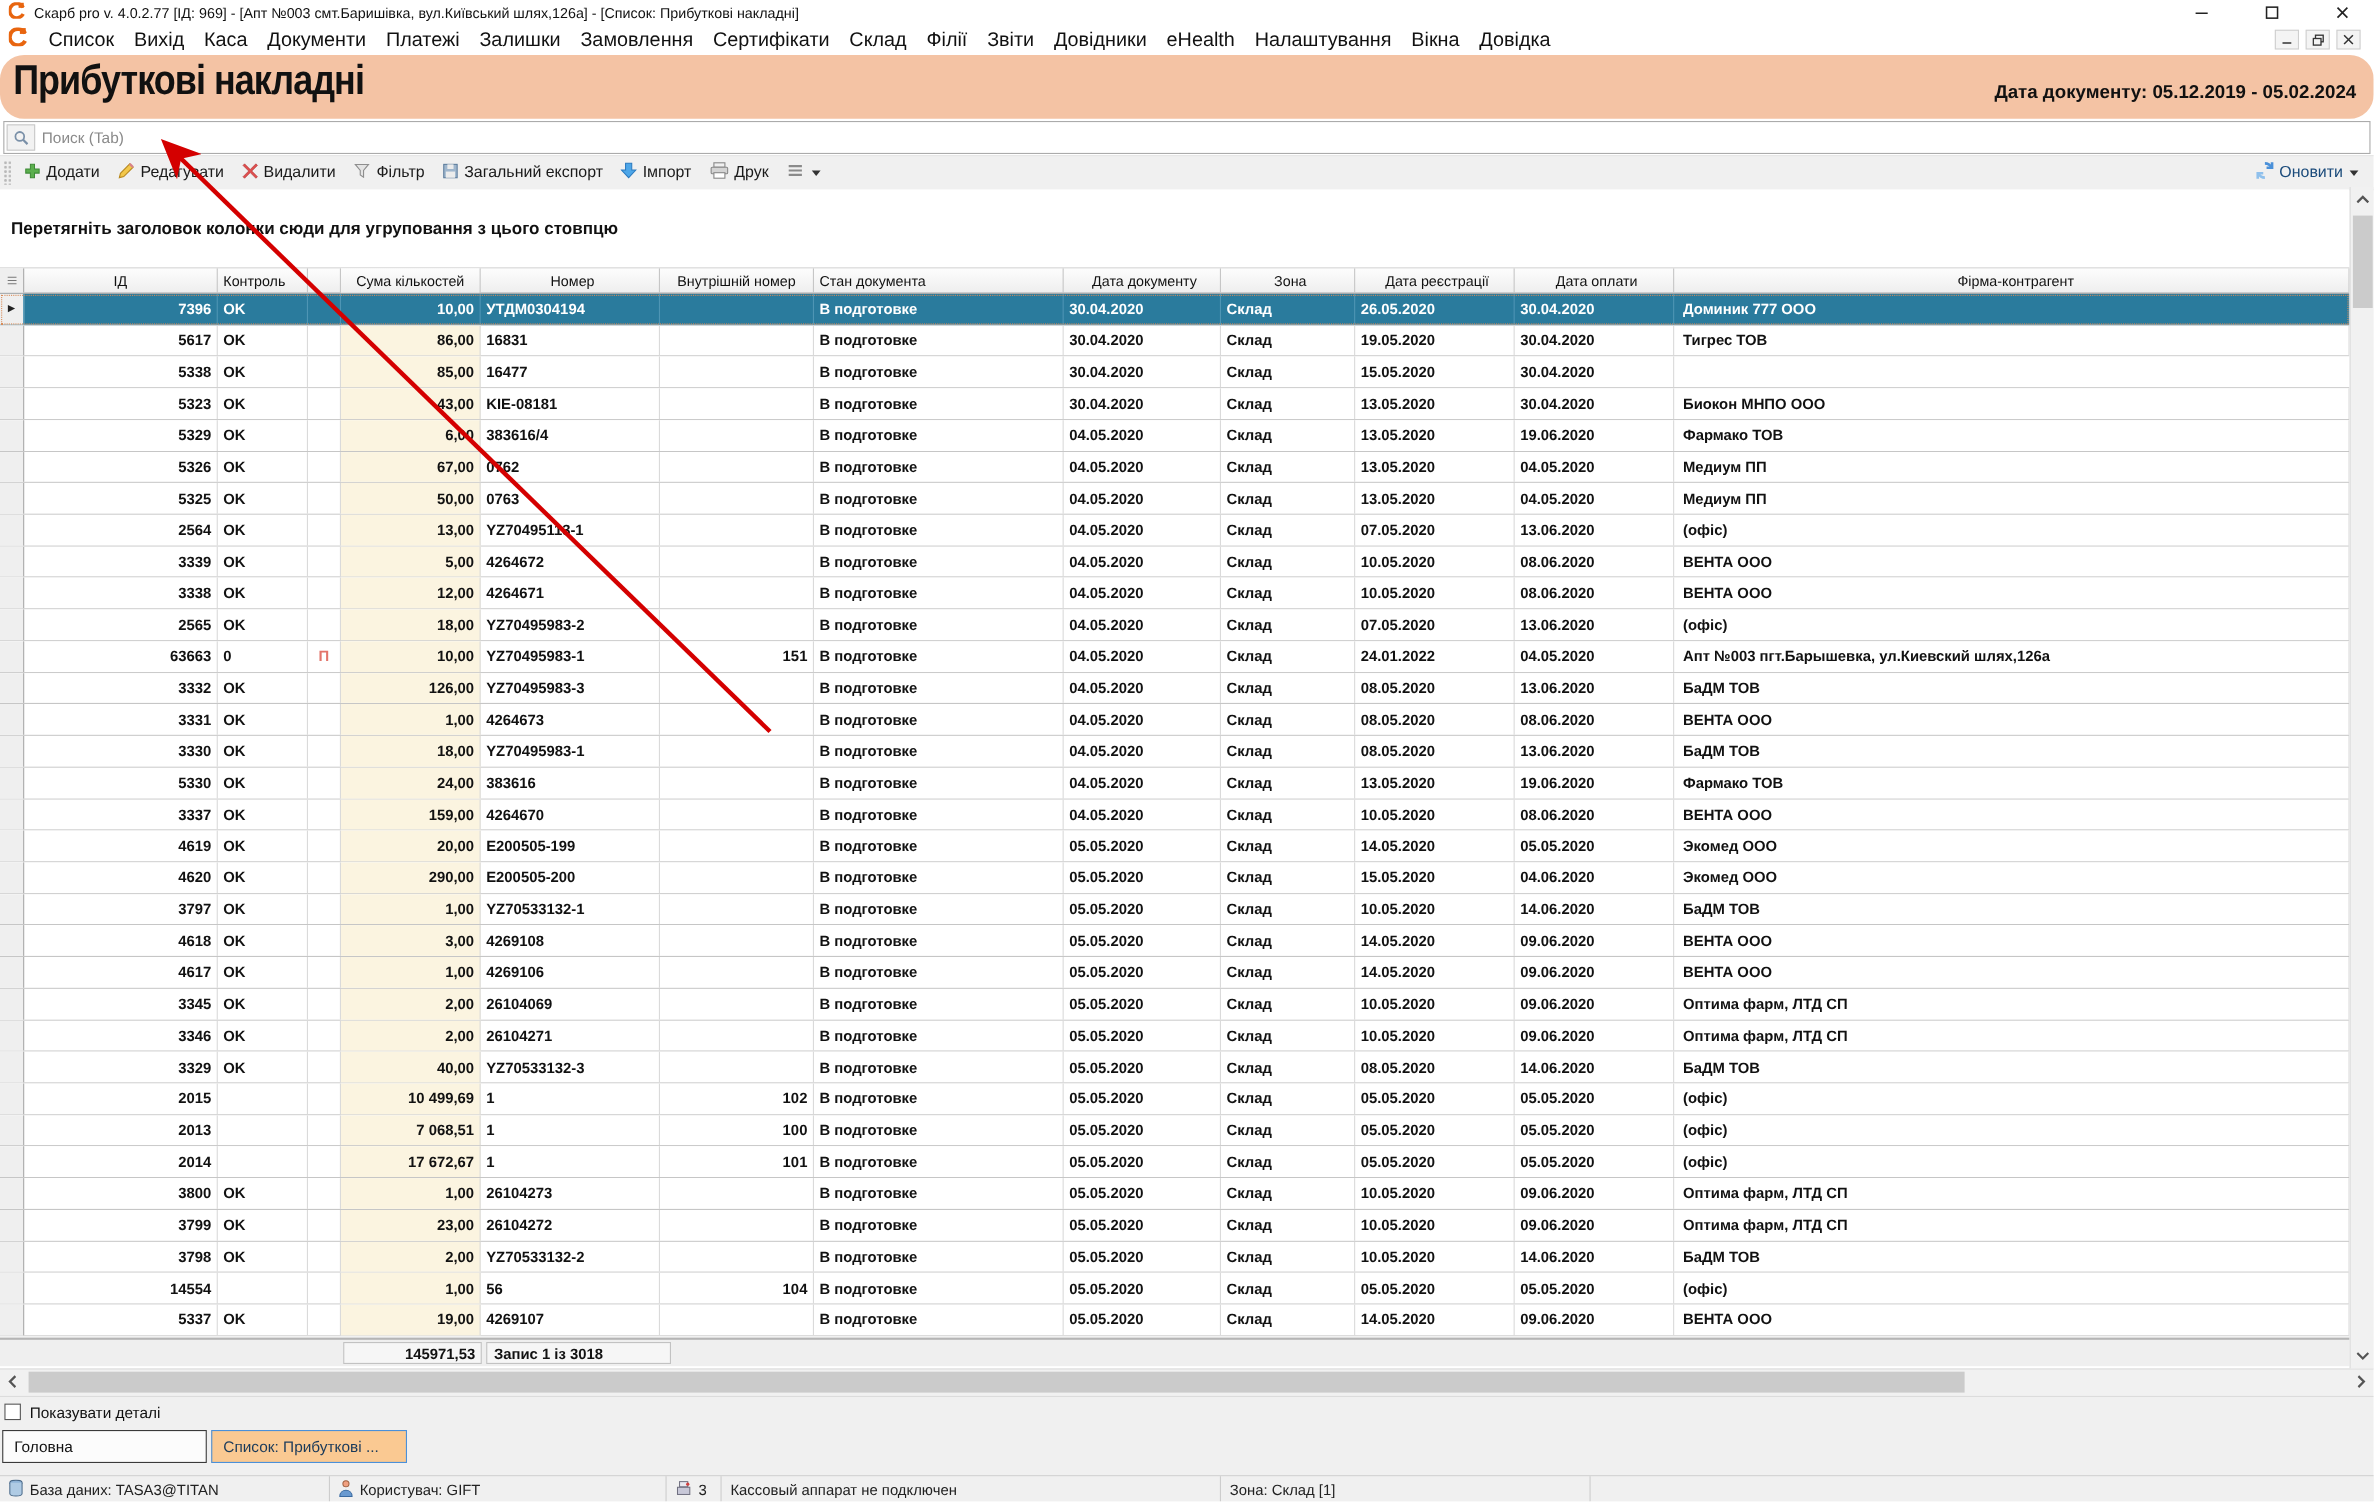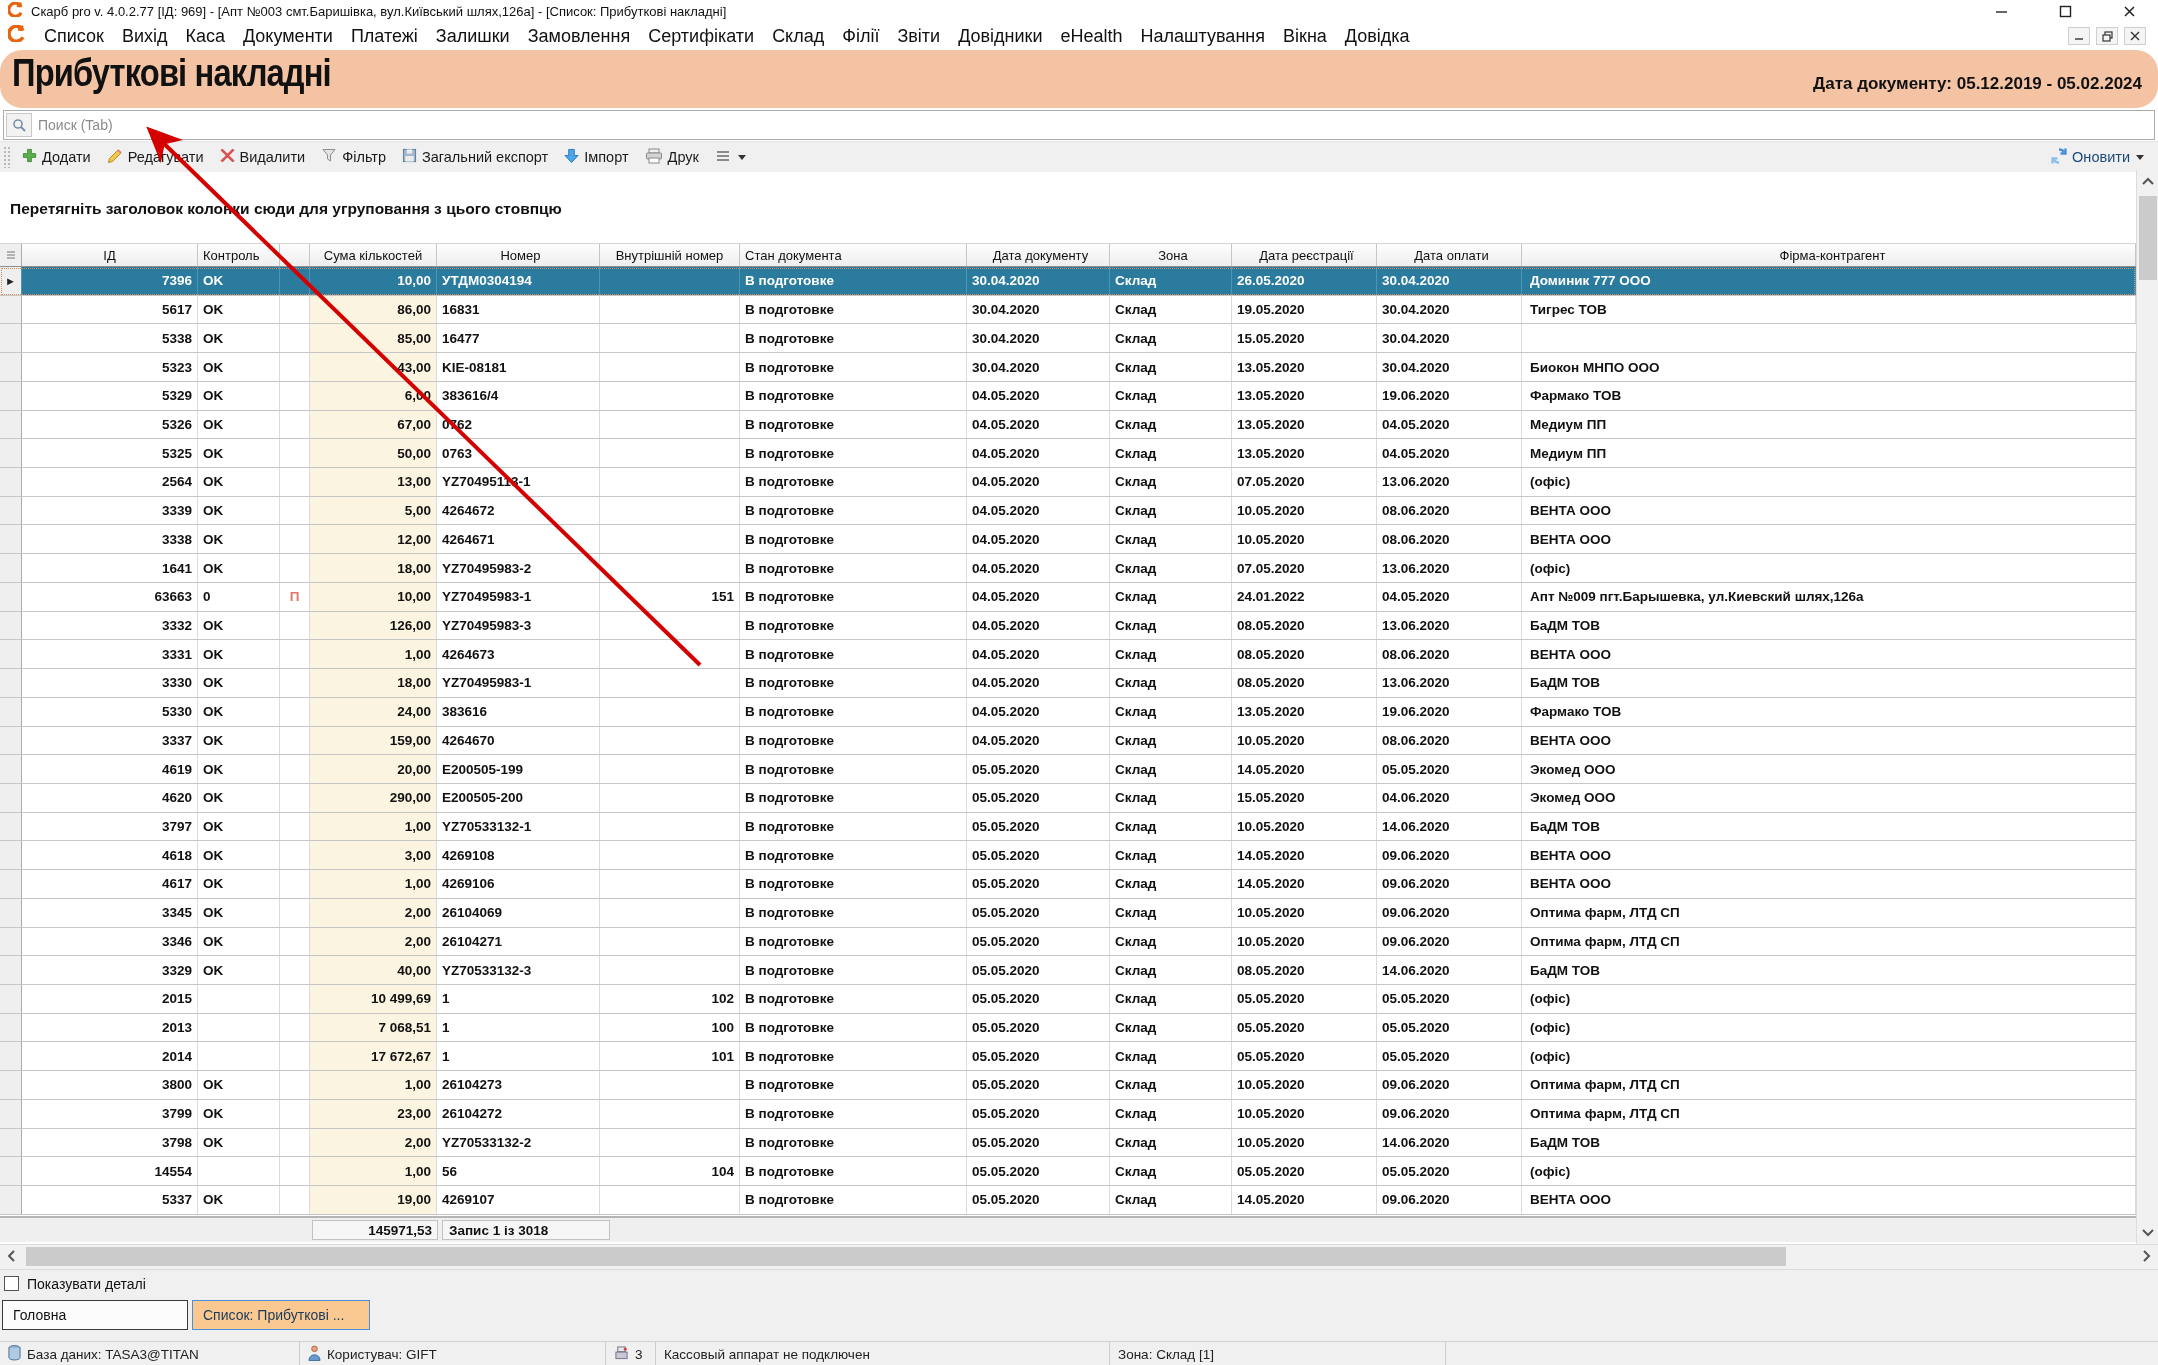--- a/index.html
+++ b/index.html
@@ -459,21 +459,21 @@
         <div class="cell c5"></div>
         <div class="cell c6">В подготовке</div>
         <div class="cell c7">04.05.2020</div>
         <div class="cell c8">Склад</div>
         <div class="cell c9">10.05.2020</div>
         <div class="cell c10">08.06.2020</div>
         <div class="cell c11">ВЕНТА ООО</div>
       </div>
       <div class="trow">
         <div class="cell cm"></div>
-        <div class="cell c0">1641</div>
+        <div class="cell c0">2565</div>
         <div class="cell c1">OK</div>
         <div class="cell c2"></div>
         <div class="cell c3">18,00</div>
         <div class="cell c4">YZ70495983-2</div>
         <div class="cell c5"></div>
         <div class="cell c6">В подготовке</div>
         <div class="cell c7">04.05.2020</div>
         <div class="cell c8">Склад</div>
         <div class="cell c9">07.05.2020</div>
         <div class="cell c10">13.06.2020</div>
@@ -485,21 +485,21 @@
         <div class="cell c1">0</div>
         <div class="cell c2">П</div>
         <div class="cell c3">10,00</div>
         <div class="cell c4">YZ70495983-1</div>
         <div class="cell c5">151</div>
         <div class="cell c6">В подготовке</div>
         <div class="cell c7">04.05.2020</div>
         <div class="cell c8">Склад</div>
         <div class="cell c9">24.01.2022</div>
         <div class="cell c10">04.05.2020</div>
-        <div class="cell c11">Апт №009 пгт.Барышевка, ул.Киевский шлях,126а</div>
+        <div class="cell c11">Апт №003 пгт.Барышевка, ул.Киевский шлях,126а</div>
       </div>
       <div class="trow">
         <div class="cell cm"></div>
         <div class="cell c0">3332</div>
         <div class="cell c1">OK</div>
         <div class="cell c2"></div>
         <div class="cell c3">126,00</div>
         <div class="cell c4">YZ70495983-3</div>
         <div class="cell c5"></div>
         <div class="cell c6">В подготовке</div>

